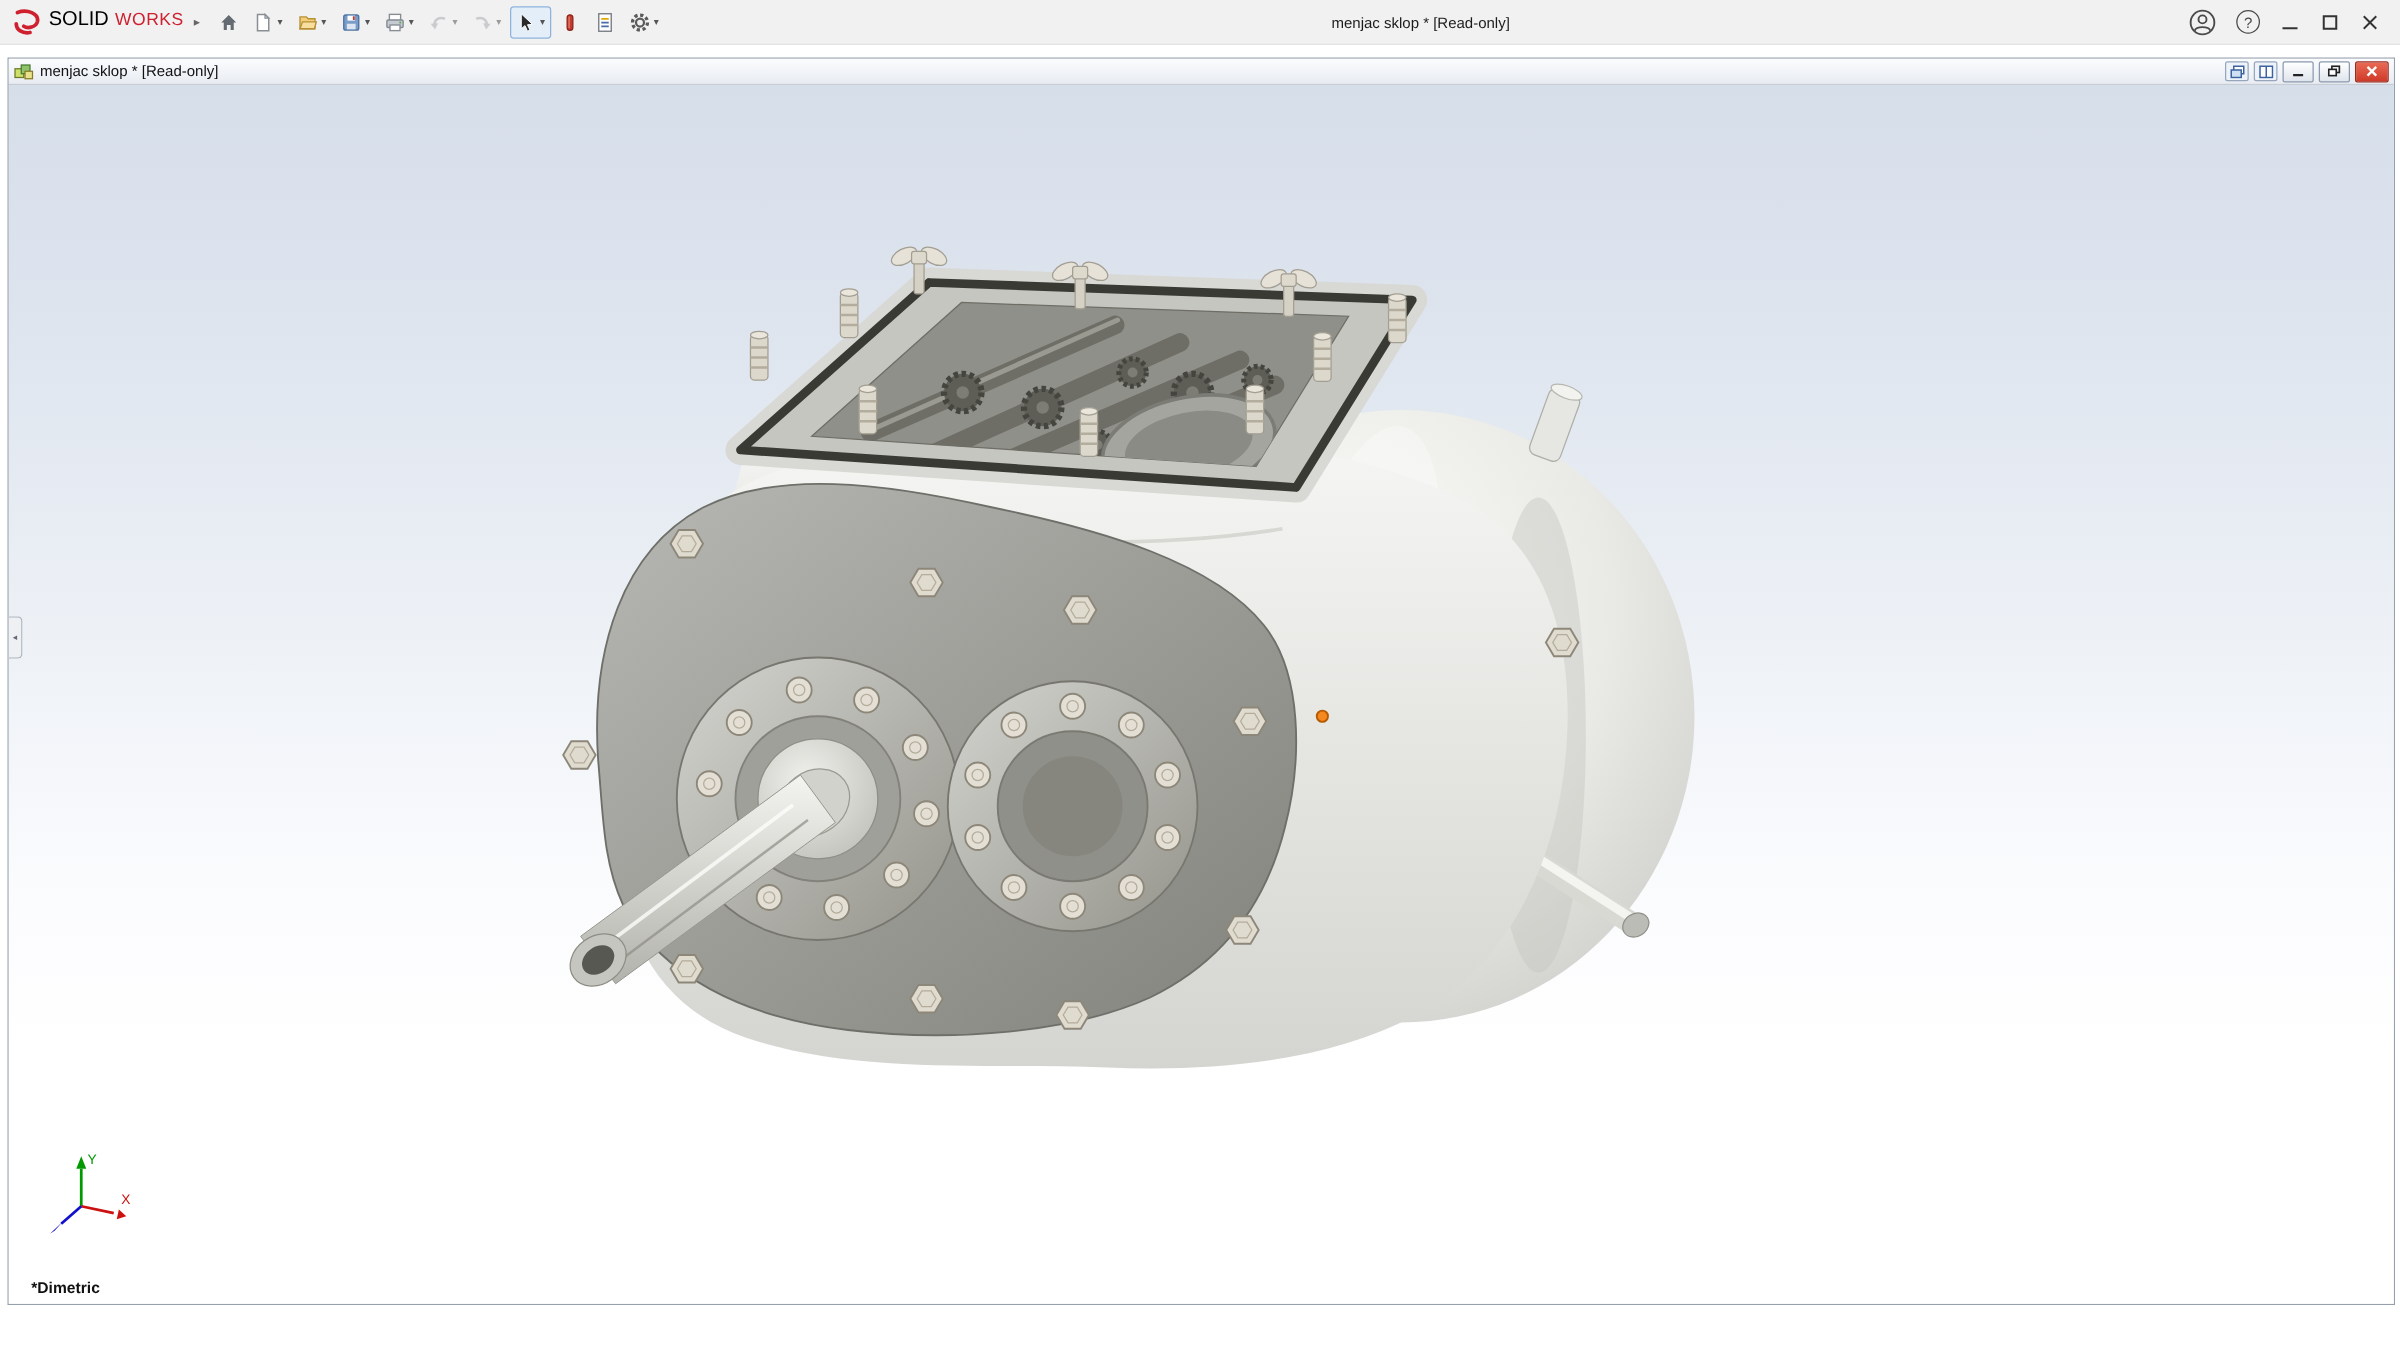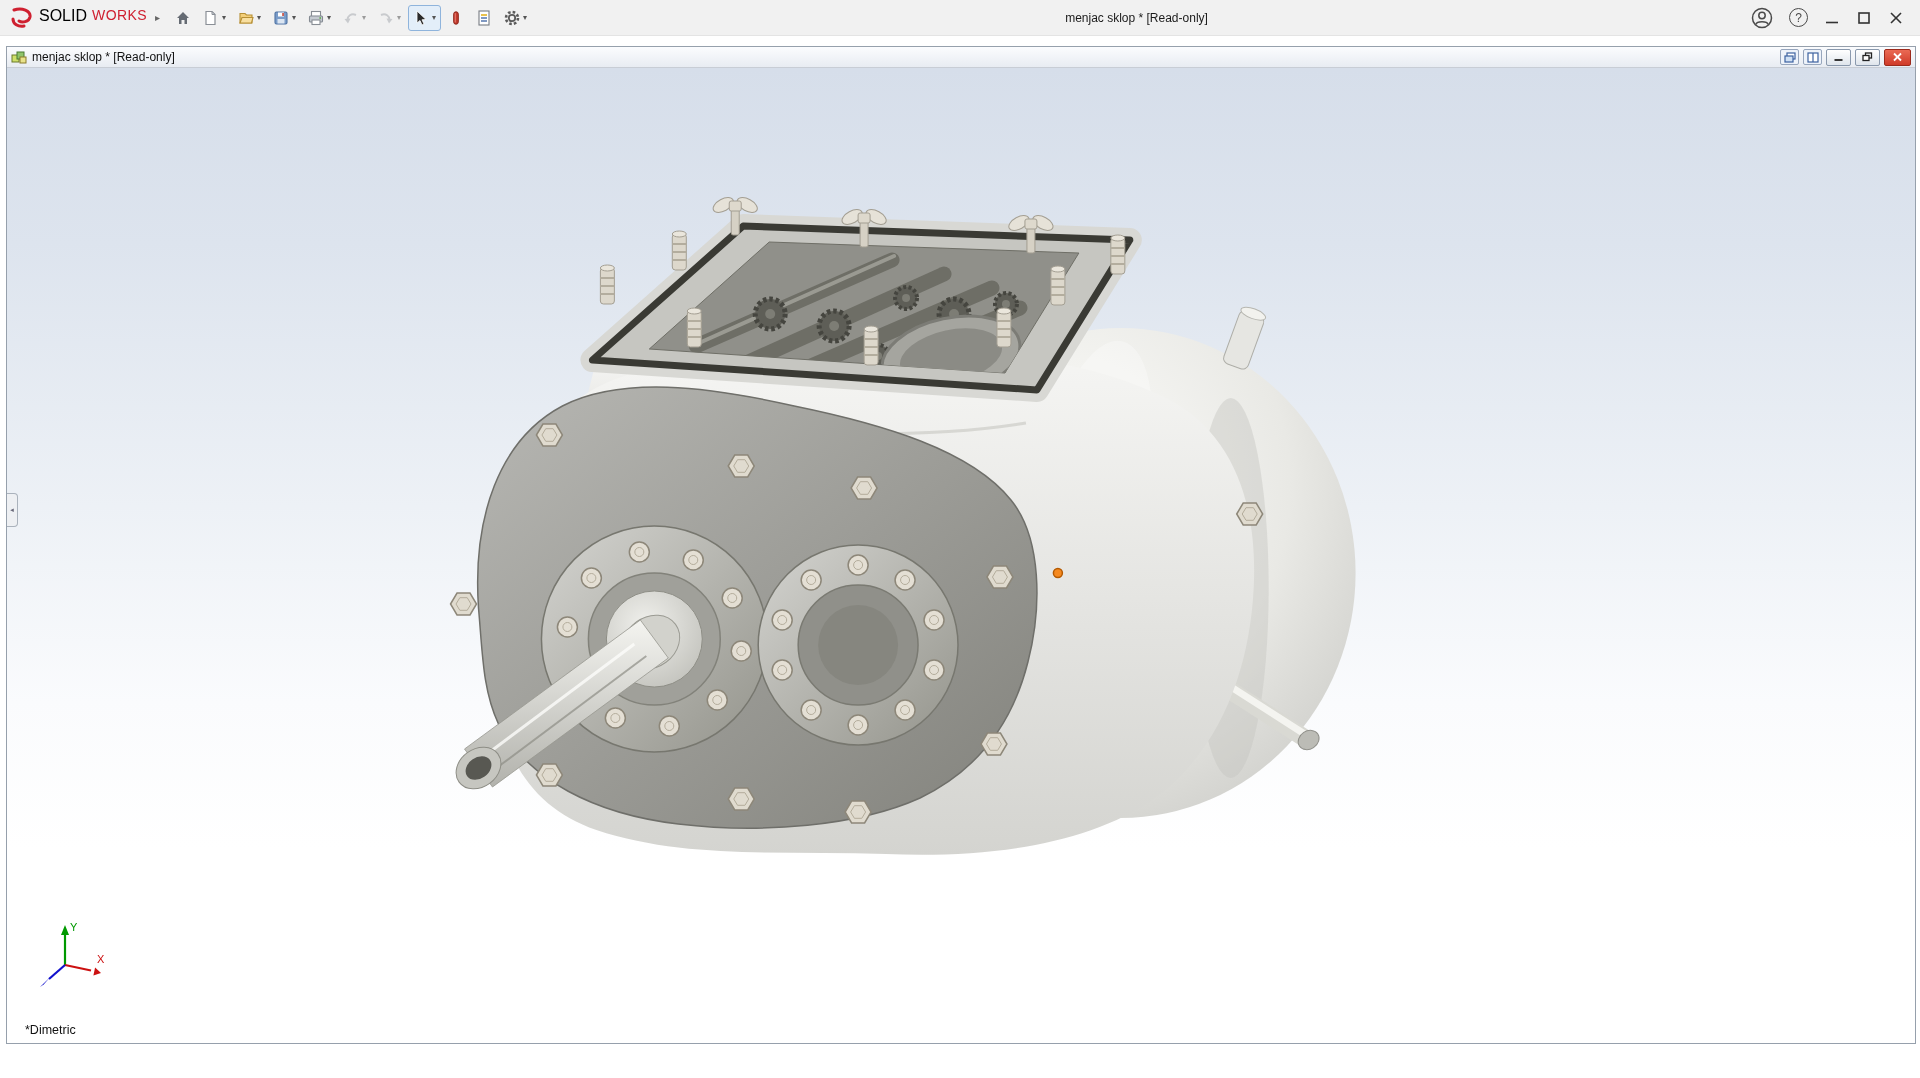--- a/index.html
+++ b/index.html
@@ -39,21 +39,21 @@
   .doc-btn.close { width:27px; background:linear-gradient(#ea6a54,#cf3a28); border-color:#9c2a1c; }
 
   
   .viewport { flex:1; position:relative; overflow:hidden;
     background:linear-gradient(180deg,#d6deea 0%,#dde4ee 18%,#edf1f6 45%,#fafbfd 65%,#ffffff 80%); }
   .model-svg { position:absolute; inset:0; width:100%; height:100%; }
   .left-tab { position:absolute; left:0; top:425px; width:11px; height:34px; background:#eef0f3;
     border:1px solid #aab2bc; border-left:none; border-radius:0 4px 4px 0; display:flex;
     align-items:center; justify-content:center; font-size:7px; color:#667; }
   .triad { position:absolute; left:18px; bottom:42px; }
-  .view-label { position:absolute; left:18px; bottom:6px; font-size:12.5px; font-weight:normal; color:#111;margin-top:12px; }
+  .view-label { position:absolute; left:18px; bottom:6px; font-size:12.5px; font-weight:bold; color:#111;margin-top:12px; }
 </style>
 </head>
 <body>
 
 <div class="app">
 
   <header class="titlebar">
     <div class="brand">
       <svg width="24" height="22" viewBox="0 0 24 22">
         <path d="M4,3 C12,0 21,4 20,10 C19,15 12,16 9,14" fill="none" stroke="#cf2030" stroke-width="3" stroke-linecap="round"></path>

